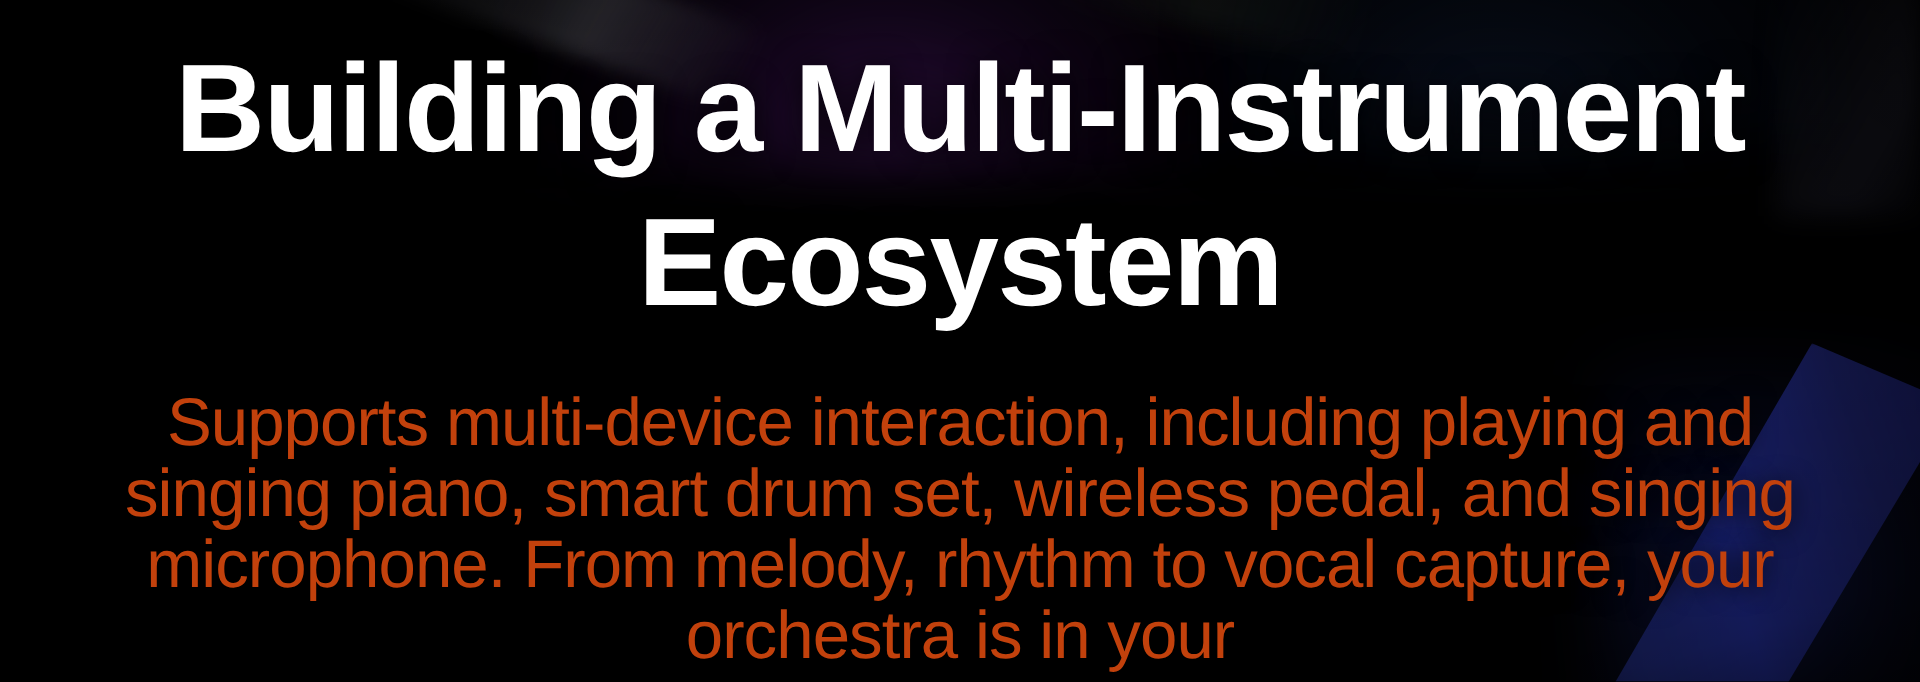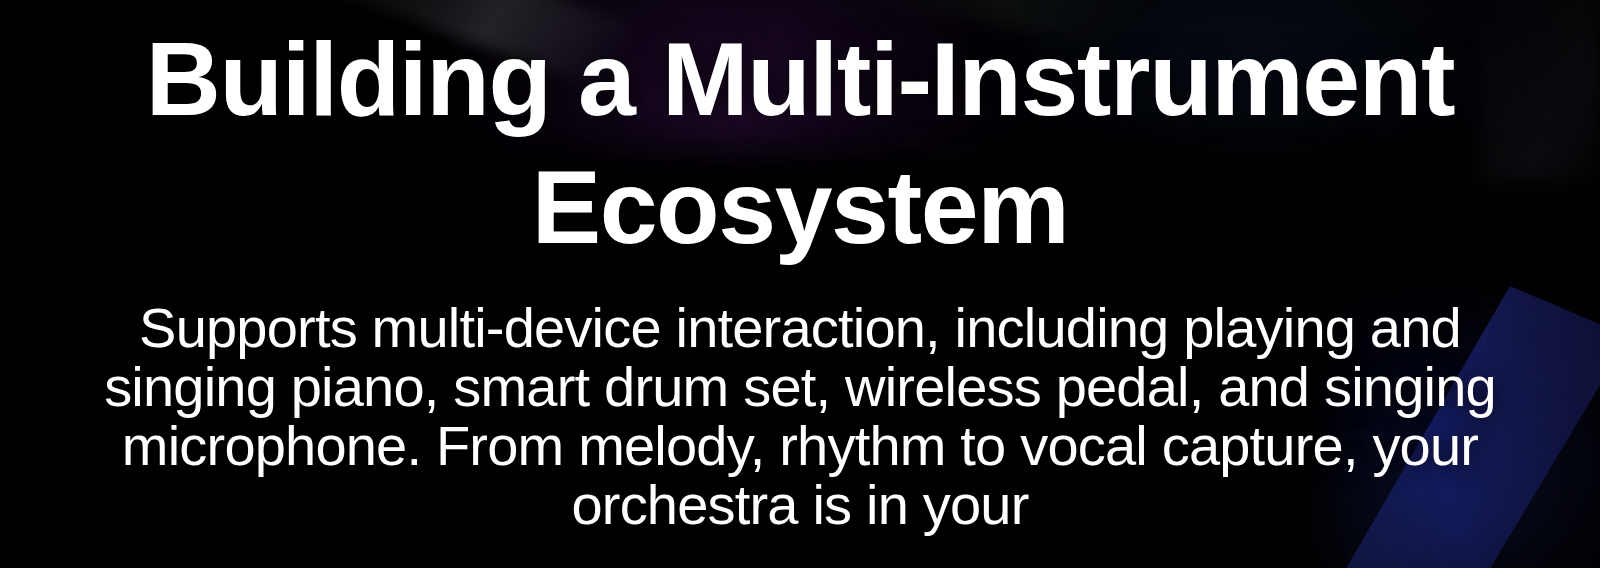--- a/index.html
+++ b/index.html
@@ -150,42 +150,42 @@
     width: 1600px;
     height: 568px;
     box-sizing: border-box;
     padding: 0 48px;
     display: flex;
     flex-direction: column;
     align-items: center;
   }
 
   #hero-title {
-    margin: 4px;
+    margin: 16px;
     padding-top: 12px;
     width: 1500px;
     text-align: center;
     font-size: 104px;
     line-height: 1.23;
     font-weight: 700;
     letter-spacing: -1.4px;
     color: #ffffff;
     text-shadow: 0 2px 26px rgba(0,0,0,0.85);
   }
 
   #hero-subtitle {
     margin: 0;
     padding-top: 22px;
     width: 1430px;
     text-align: center;
     font-size: 56px;
     line-height: 1.055;
     font-weight: 400;
     letter-spacing: -0.8px;
-    color: #ffffff;
+    color: #c2410c;
     text-shadow: 0 2px 20px rgba(0,0,0,0.9);
   }
 </style>
 </head>
 <body>
 
 <div id="hero-slide">
 
   <div class="bg-layer" id="bg-base"></div>
   <div class="bg-layer" id="bg-glow-purple"></div>

